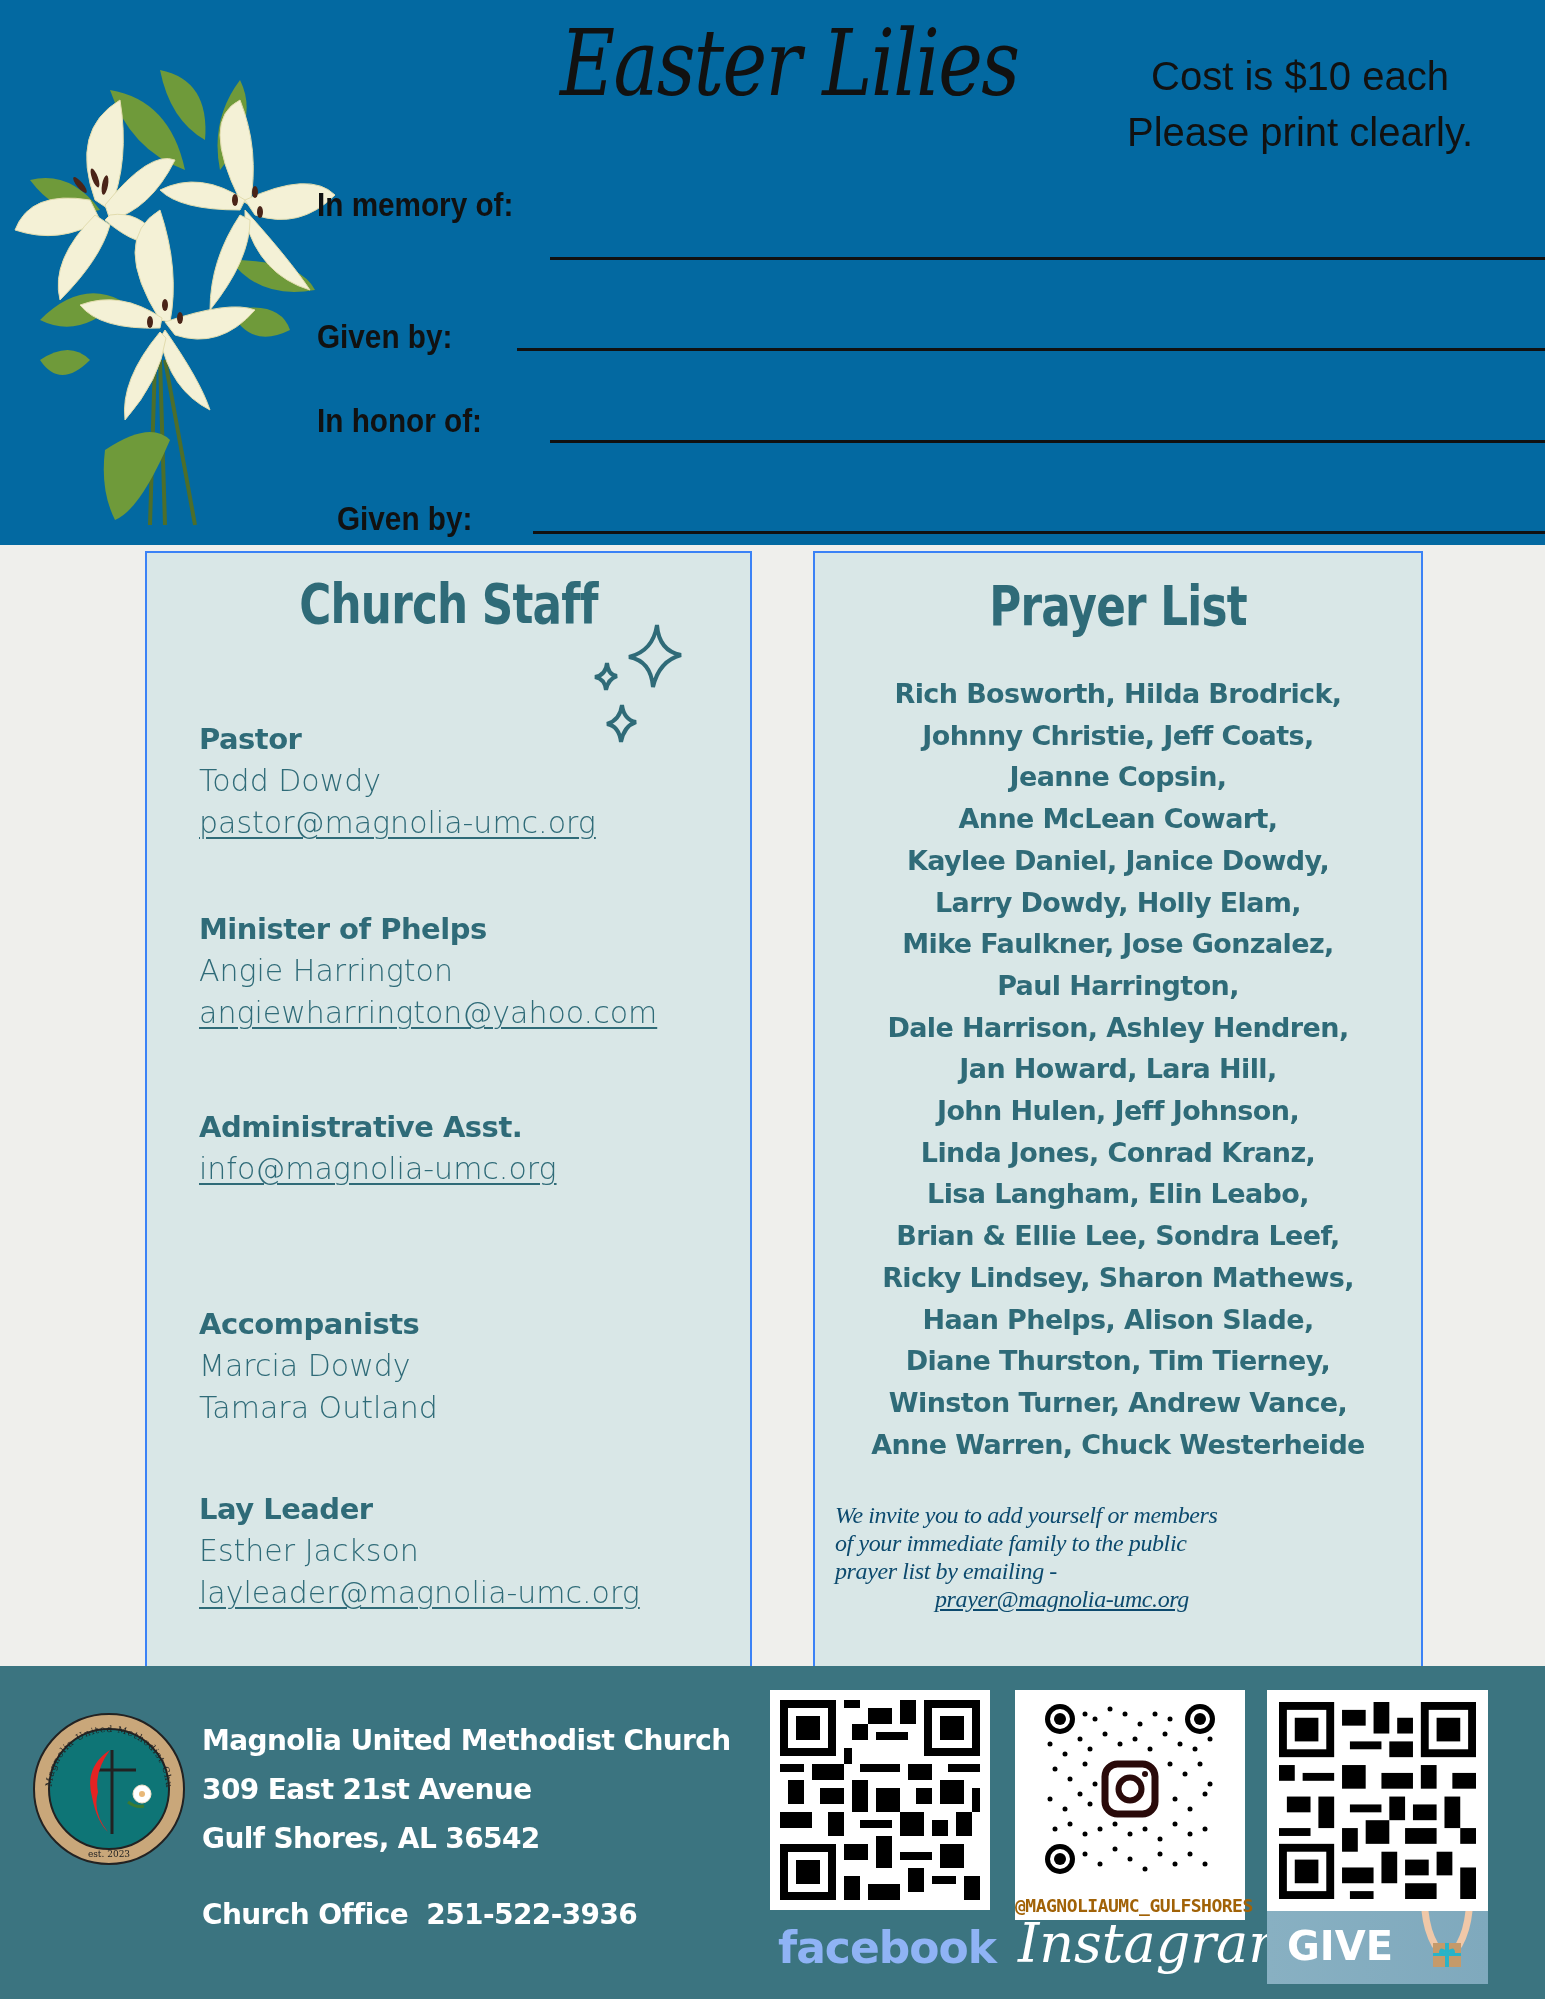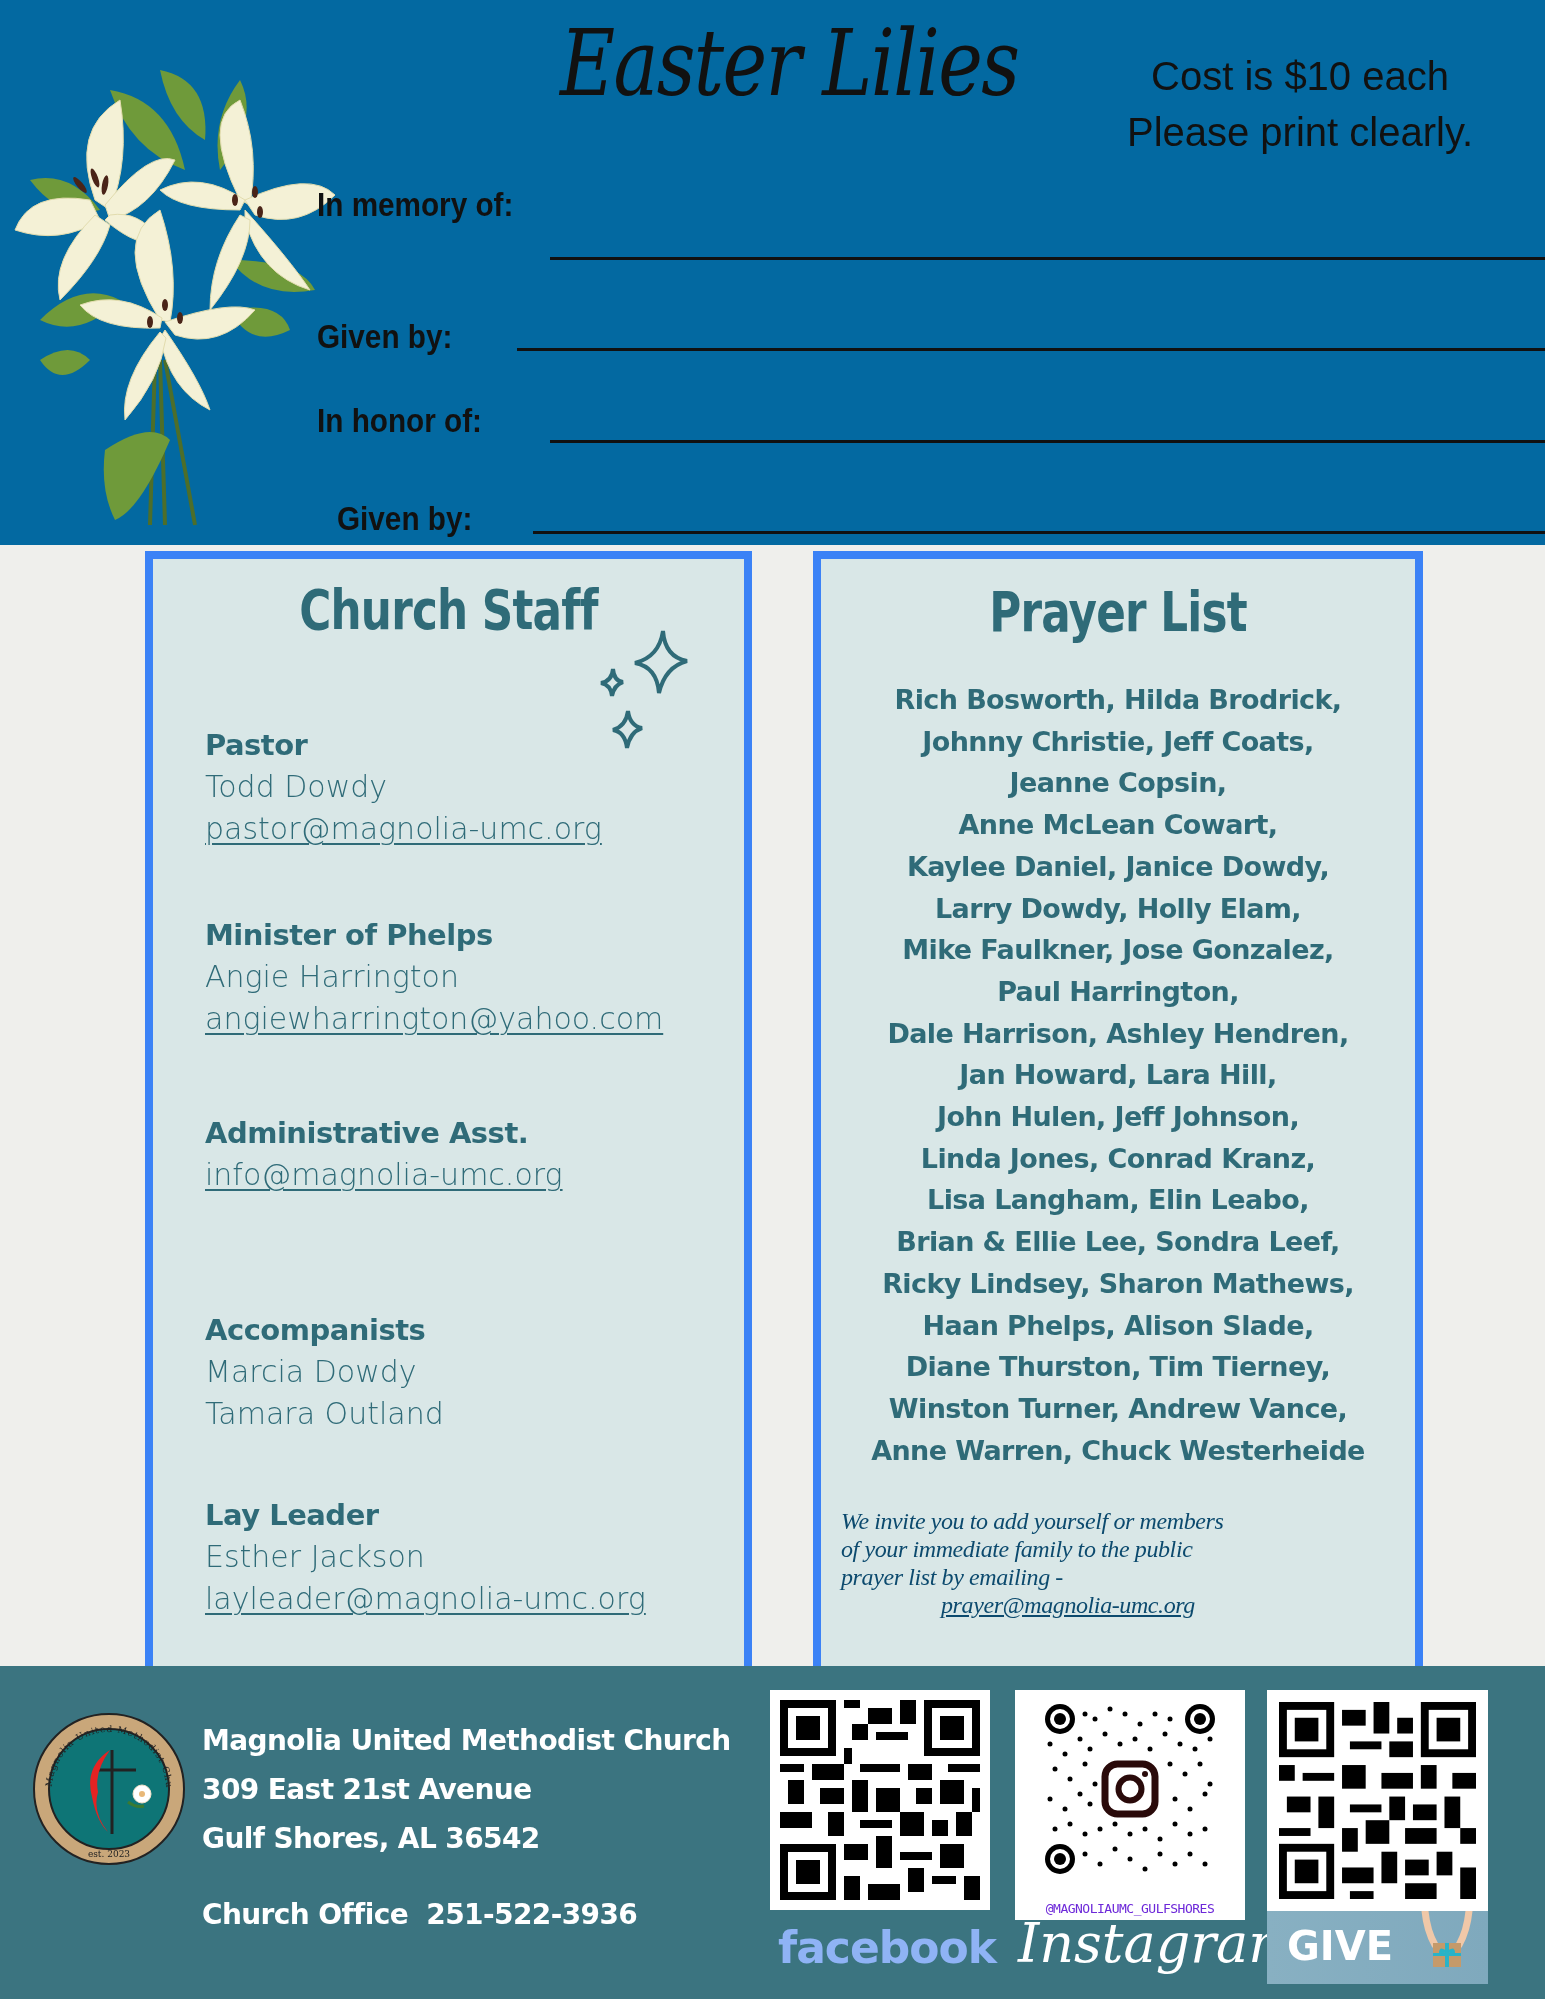--- a/index.html
+++ b/index.html
@@ -8,21 +8,21 @@
 
   
   .top { position: absolute; left: 0; top: 0; width: 1545px; height: 545px; background: #0369a1; }
   .lilies { position: absolute; left: 10px; top: 60px; width: 330px; height: 470px; }
   .title { position: absolute; left: 560px; top: 10px; font-family: "DejaVu Serif", serif; font-style: italic; font-size: 92px; font-weight: normal; color: #111; letter-spacing: -2px; transform: scaleX(0.82); transform-origin: left top; }
   .cost { position: absolute; left: 1090px; top: 48px; width: 420px; text-align: center; font-family: "Liberation Sans", sans-serif; font-size: 40px; line-height: 56px; color: #111; }
   .form-label { position: absolute; font-family: "Liberation Sans", sans-serif; font-weight: bold; font-size: 33px; color: #111; transform: scaleX(0.9); transform-origin: left center; }
   .form-line { position: absolute; height: 3px; background: #111; right: 0; }
 
   
-  .panel { position: absolute; top: 551px; height: 1372px; background: #d9e7e7; border: 8px solid #3b82f6; }
+  .panel { position: absolute; top: 551px; height: 1372px; background: #d9e7e7; border: 2px solid #3b82f6; }
   .panel.staff { left: 145px; width: 607px; }
   .panel.prayer { left: 813px; width: 610px; }
   .panel-title { position: absolute; left: 0; right: 0; text-align: center; font-family: "DejaVu Sans", sans-serif; font-weight: bold; font-size: 56px; color: #2f6b78; transform: scaleX(0.78); letter-spacing: -1px; }
   .sparkles { position: absolute; left: 440px; top: 70px; width: 120px; height: 140px; }
   .role { position: absolute; left: 52px; }
   .role-title { font-family: "DejaVu Sans", sans-serif; font-weight: bold; font-size: 29px; color: #2f6b78; line-height: 42px; letter-spacing: -0.5px; }
   .role-line { font-family: "DejaVu Sans", sans-serif; font-size: 30px; color: #2f6b78; line-height: 42px; font-weight: 300; }
   .role-line.link { text-decoration: underline; text-underline-offset: 4px; text-decoration-thickness: 1.5px; cursor: pointer; }
   .prayer-names { position: absolute; left: 0; right: 0; top: 120px; text-align: center; }
   .prayer-names div { font-family: "DejaVu Sans", sans-serif; font-weight: bold; font-size: 27px; color: #2f6b78; line-height: 41.7px; letter-spacing: -0.6px; }
@@ -32,21 +32,21 @@
   
   .footer { position: absolute; left: 0; top: 1666px; width: 1545px; height: 333px; background: #3b7480; }
   .logo { position: absolute; left: 32px; top: 46px; width: 154px; height: 154px; }
   .addr { position: absolute; left: 202px; top: 50px; color: #fff; font-family: "DejaVu Sans", sans-serif; font-weight: bold; font-size: 28px; line-height: 49px; letter-spacing: -0.6px; }
   .office { position: absolute; left: 202px; top: 232px; color: #fff; font-family: "DejaVu Sans", sans-serif; font-weight: bold; font-size: 28px; letter-spacing: -0.6px; white-space: pre; }
   .qr { position: absolute; background: #fff; }
   .qr svg { position: absolute; }
   .social-label { position: absolute; font-weight: bold; }
   .fb-label { left: 778px; top: 256px; font-family: "DejaVu Sans", sans-serif; font-size: 44px; color: #8fb3f5; letter-spacing: -1px; }
   .ig-label { left: 1018px; top: 246px; font-family: "DejaVu Serif", serif; font-style: italic; font-weight: normal; font-size: 54px; color: #fff; }
-  .ig-handle { position: absolute; left: 0; right: 0; bottom: 4px; text-align: center; font-family: "DejaVu Sans Mono", monospace; font-size: 13px; color: #6d28d9; letter-spacing: -0.5px; }
+  .ig-handle { position: absolute; left: 0; right: 0; bottom: 4px; text-align: center; font-family: "DejaVu Sans Mono", monospace; font-size: 18px; color: #a16207; letter-spacing: -0.5px; font-weight: bold; }
   .give-banner { position: absolute; left: 1267px; top: 245px; width: 221px; height: 73px; background: linear-gradient(90deg, #88b0c2, #7fa9bd); }
   .give-text { position: absolute; left: 20px; top: 12px; font-family: "DejaVu Sans", sans-serif; font-weight: bold; font-size: 40px; color: #fff; }
 </style>
 </head>
 <body>
 
 <div class="top">
 
   <svg class="lilies" viewBox="0 0 330 470">
     <g stroke="#4d6e2a" stroke-width="4" fill="none">

